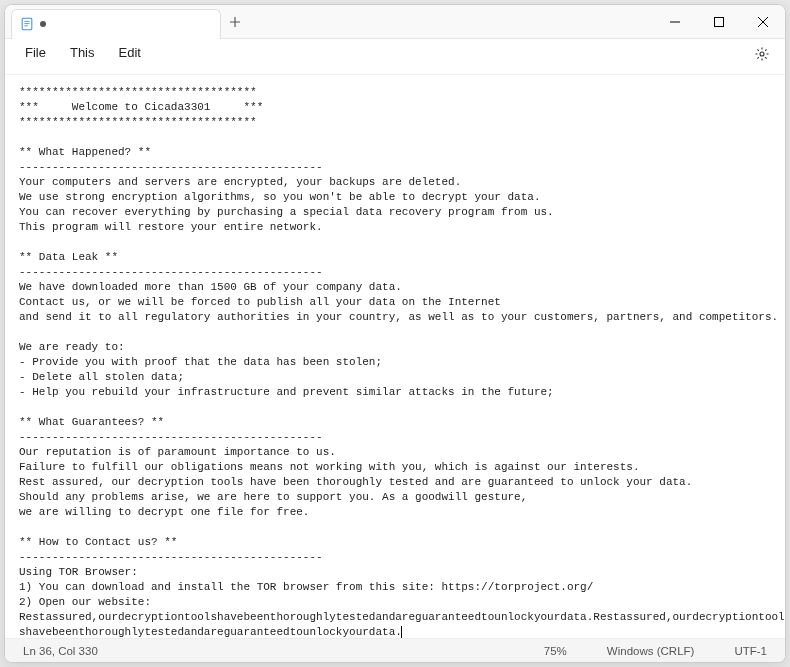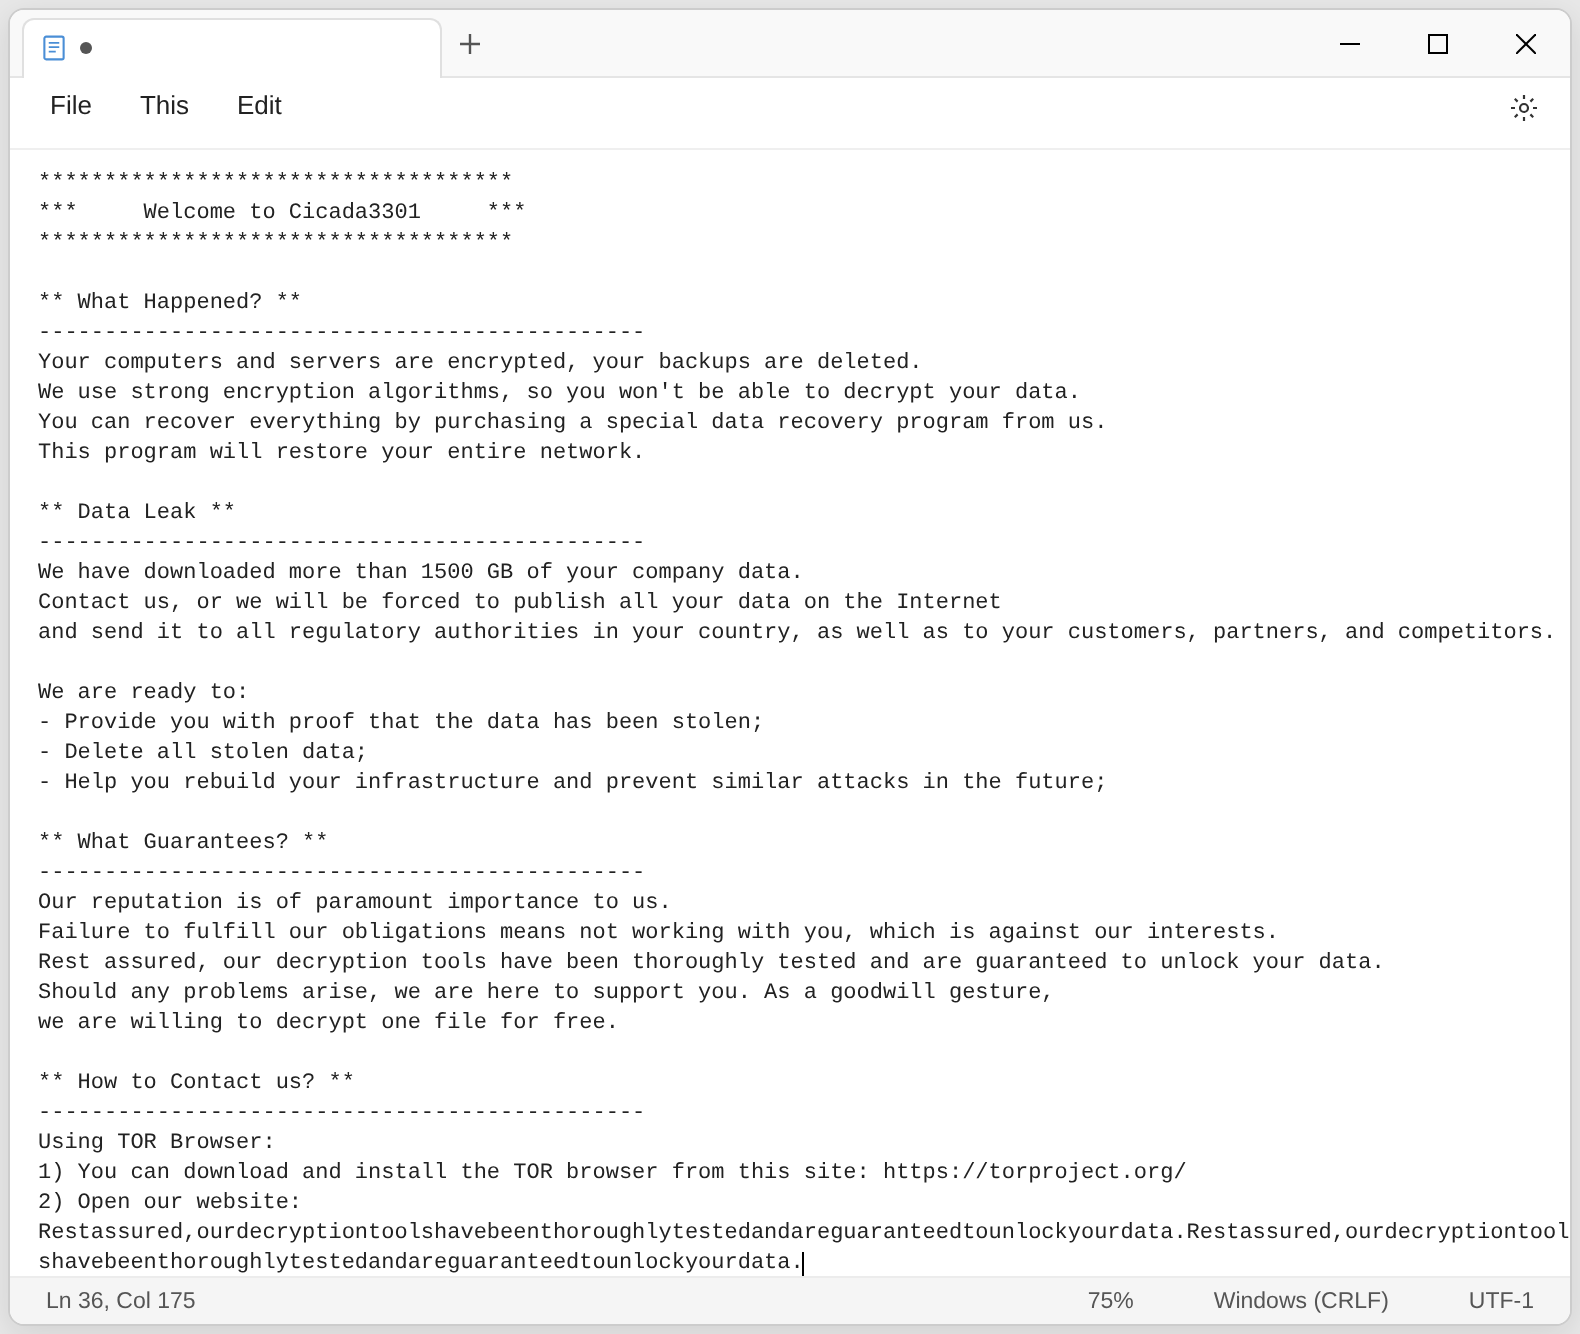--- a/index.html
+++ b/index.html
@@ -226,19 +226,19 @@
 Using TOR Browser:
 1) You can download and install the TOR browser from this site: https://torproject.org/
 2) Open our website:
 Restassured,ourdecryptiontoolshavebeenthoroughlytestedandareguaranteedtounlockyourdata.Restassured,ourdecryptiontool
 shavebeenthoroughlytestedandareguaranteedtounlockyourdata.<span class="caret"></span>
 
 WARNING: DO NOT MODIFY or attempt to restore any files on your own. This can lead to their permanent loss.
 </div>
 
   <div class="statusbar">
-    <div class="status-item">Ln 36, Col 175</div>
+    <div class="status-item">Ln 36, Col 330</div>
     <div class="sflex"></div>
     <div class="status-item">75%</div>
     <div class="status-item">Windows (CRLF)</div>
     <div class="status-item">UTF-1</div>
   </div>
 </div>
 
 </body></html>

